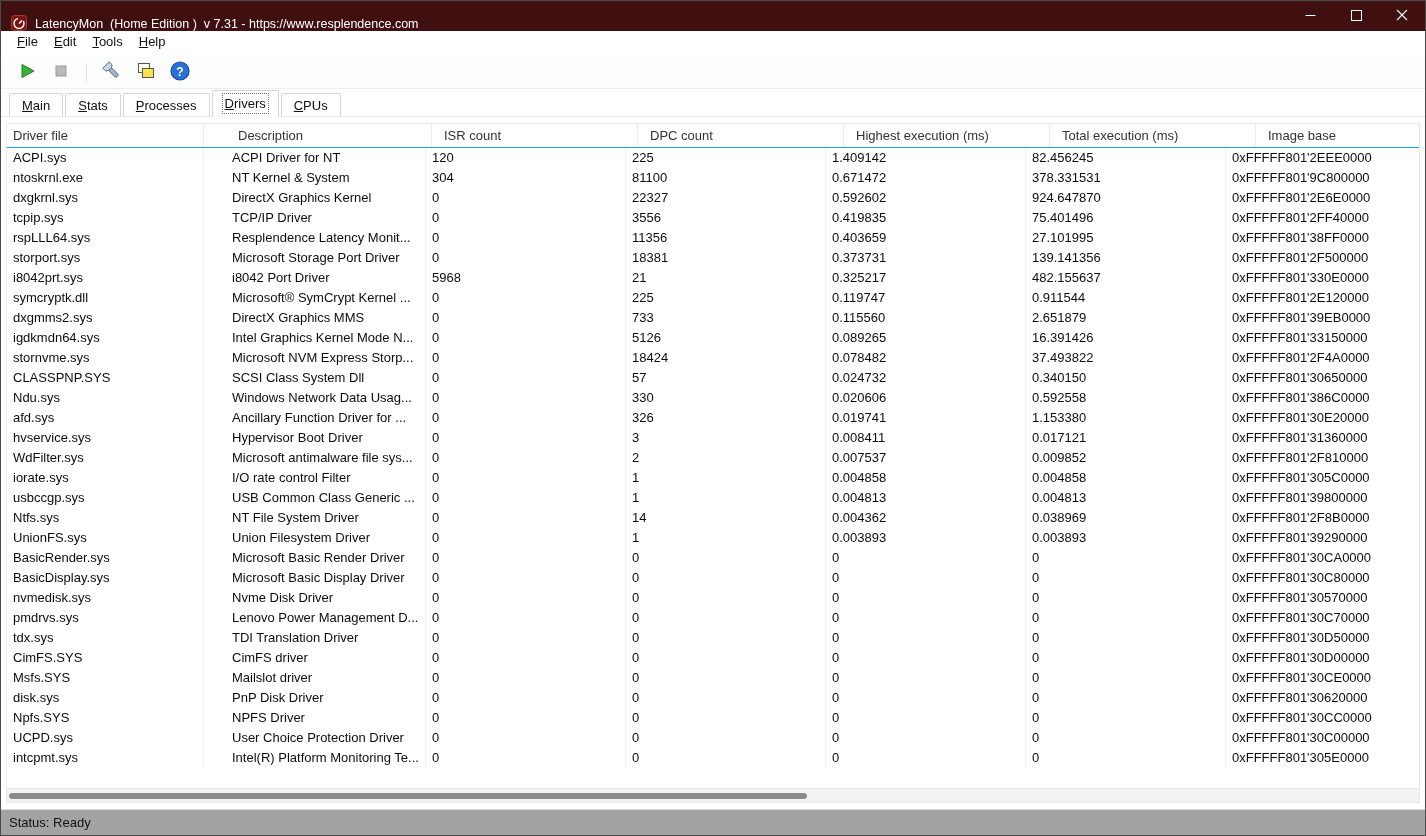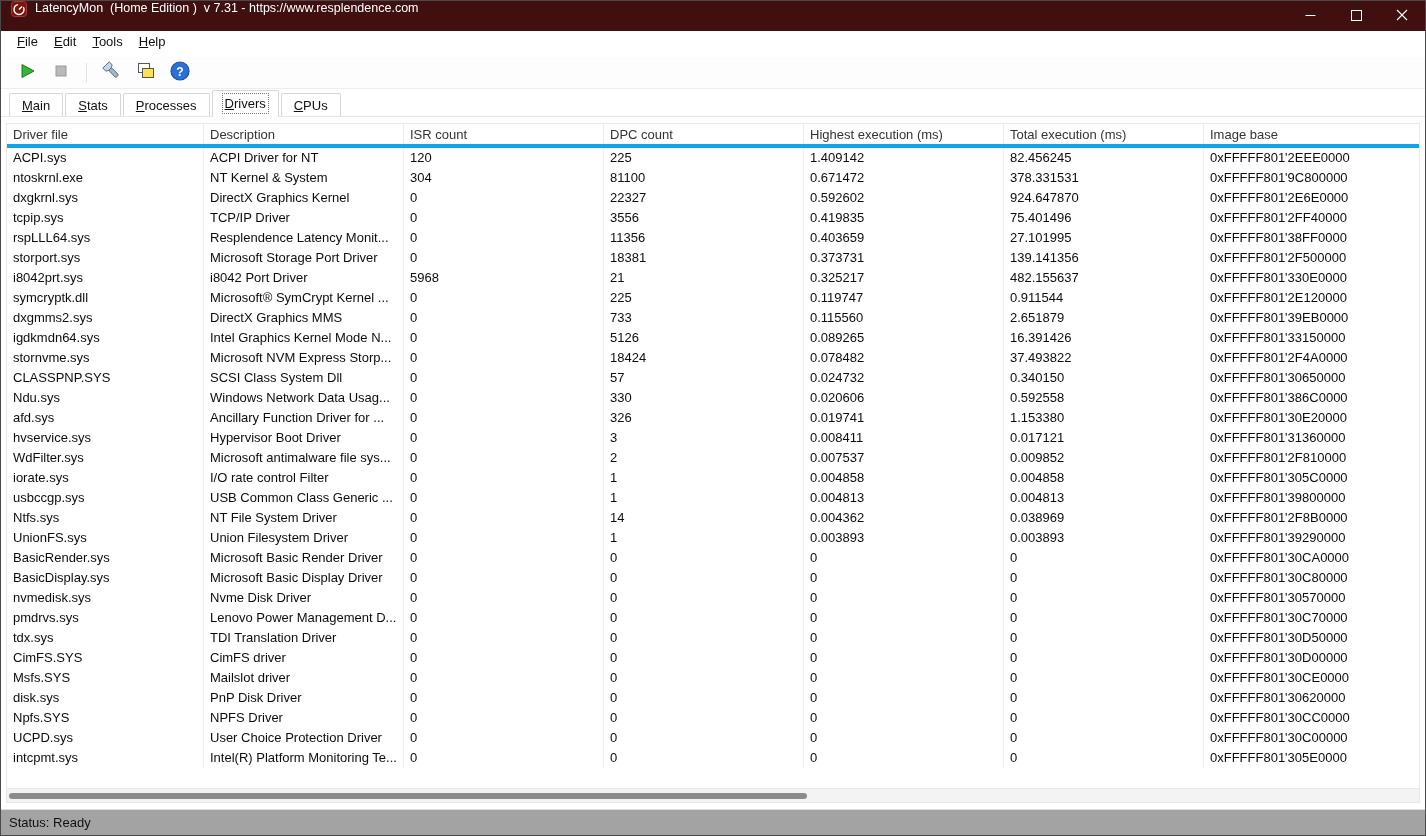--- a/index.html
+++ b/index.html
@@ -2,21 +2,21 @@
 <html><head>
 <meta charset="utf-8">
 <style>
   * { margin:0; padding:0; box-sizing:border-box; }
   html,body { width:1426px; height:836px; overflow:hidden; background:#ffffff; }
   body { font-family:"Liberation Sans","DejaVu Sans",sans-serif; font-size:13px; color:#111; cursor:default; }
 
   .window { width:1426px; height:836px; display:flex; flex-direction:column; border:1px solid #4a4a4a; background:#fff; }
 
   
-  .titlebar { flex:0 0 30px; background:#400f0f; display:flex; align-items:flex-start; color:#fff; }
+  .titlebar { flex:0 0 30px; background:#400f0f; display:flex; align-items:flex-end; color:#fff; }
   .app-icon { margin-left:10px; width:16px; height:16px; display:flex; }
   .title { margin-left:8px; font-size:12.5px; white-space:pre; }
   .win-controls { margin-left:auto; display:flex; height:100%; }
   .win-btn { width:46px; height:100%; display:flex; align-items:center; justify-content:center; }
 
   
   .menubar { flex:0 0 26px; background:#ffffff; display:flex; align-items:flex-start; padding-left:8px; }
   .menu-item { padding:3px 8px; }
 
   
@@ -25,27 +25,27 @@
   .tool-sep { width:1px; height:20px; background:#e2e2e2; margin:0 5px; }
 
   
   .tabbar { flex:0 0 28px; background:#ffffff; display:flex; align-items:flex-end; padding-left:8px; border-bottom:1px solid #e6e6e6; }
   .tab { height:23px; border:1px solid #d6d6d6; border-bottom:none; background:#fff; padding:8px 12px; display:flex; align-items:center; margin-right:2px; border-radius:2px 2px 0 0; }
   .tab.selected { height:27px; margin-bottom:-1px; border-bottom:1px solid #ffffff; z-index:2; }
   .tab.selected .tab-label { outline:1px dotted #7a7a7a; outline-offset:2px; }
 
   
   .list { flex:1; display:flex; flex-direction:column; margin:6px 5px 6px 5px; border:1px solid #e8e8e8; overflow:hidden; background:#fff; }
-  .list-header { display:flex; flex:0 0 24px; border-bottom:4px solid #0ea5e9; }
+  .list-header { display:flex; flex:0 0 24px; border-bottom:1px solid #0ea5e9;gap:6px; }
   .hcell { display:flex; align-items:center; padding-left:6px; color:#333; border-right:1px solid #ececec; white-space:nowrap; overflow:hidden; }
   .list-body { flex:1; display:flex; flex-direction:column; overflow:hidden; }
   .row { display:flex; flex:0 0 20px; height:20px; }
   .cell { line-height:20px; padding-left:6px; border-right:1px solid #f0f0f0; white-space:nowrap; overflow:hidden; color:#0d0d0d; }
   .c0 { flex:0 0 197px; width:197px; }
-  .c1 { flex:0 0 200px; width:200px; }
+  .c1 { flex:0 0 200px; width:200px;margin-left:22px; }
   .c2 { flex:0 0 200px; width:200px; }
   .c3 { flex:0 0 200px; width:200px; }
   .c4 { flex:0 0 200px; width:200px; }
   .c5 { flex:0 0 200px; width:200px; }
   .c6 { flex:1; border-right:none; }
 
   .hscroll { flex:0 0 14px; position:relative; background:#f3f3f3; border-top:1px solid #e8e8e8; }
   .hscroll-thumb { position:absolute; top:4px; left:2px; height:6px; width:56.5%; background:#8c8c8c; border-radius:3px; }
 
   

